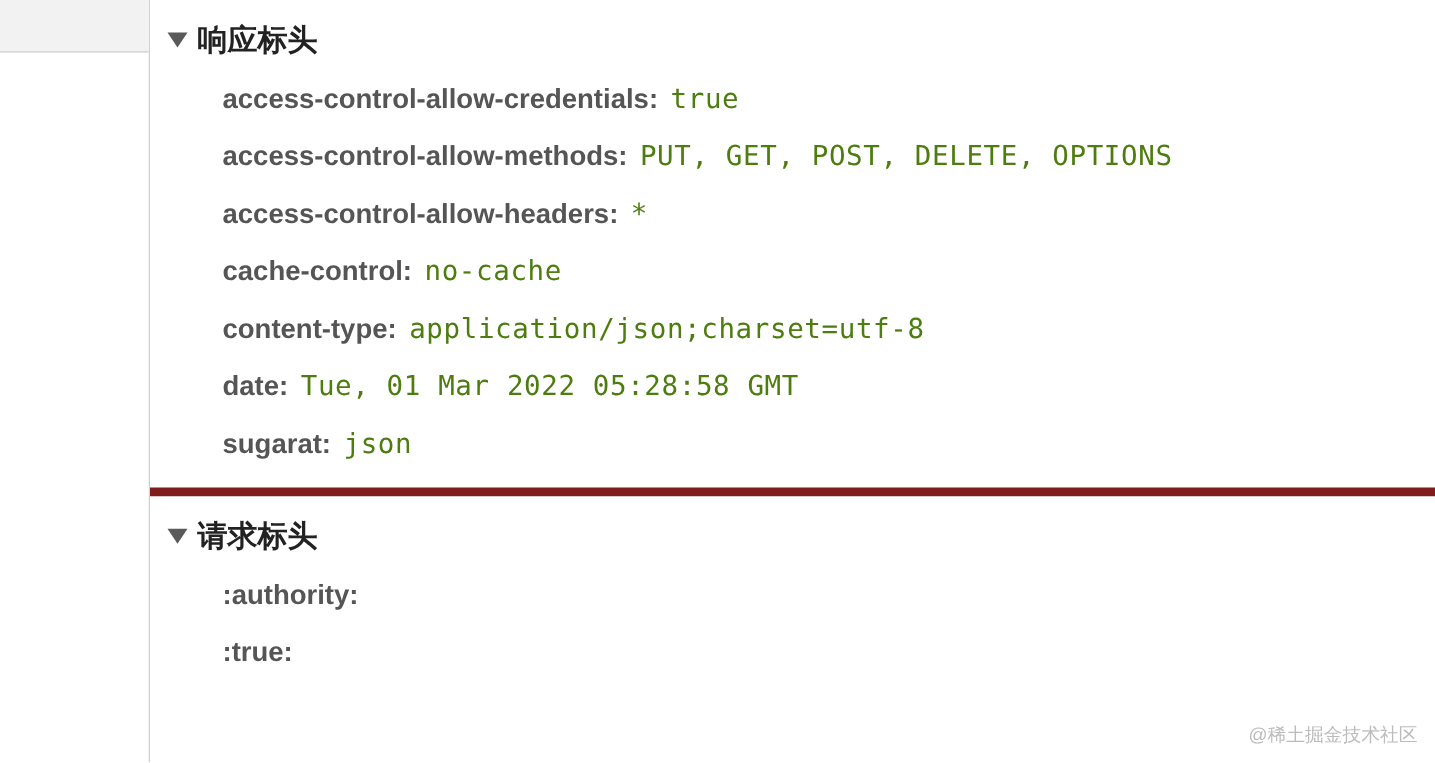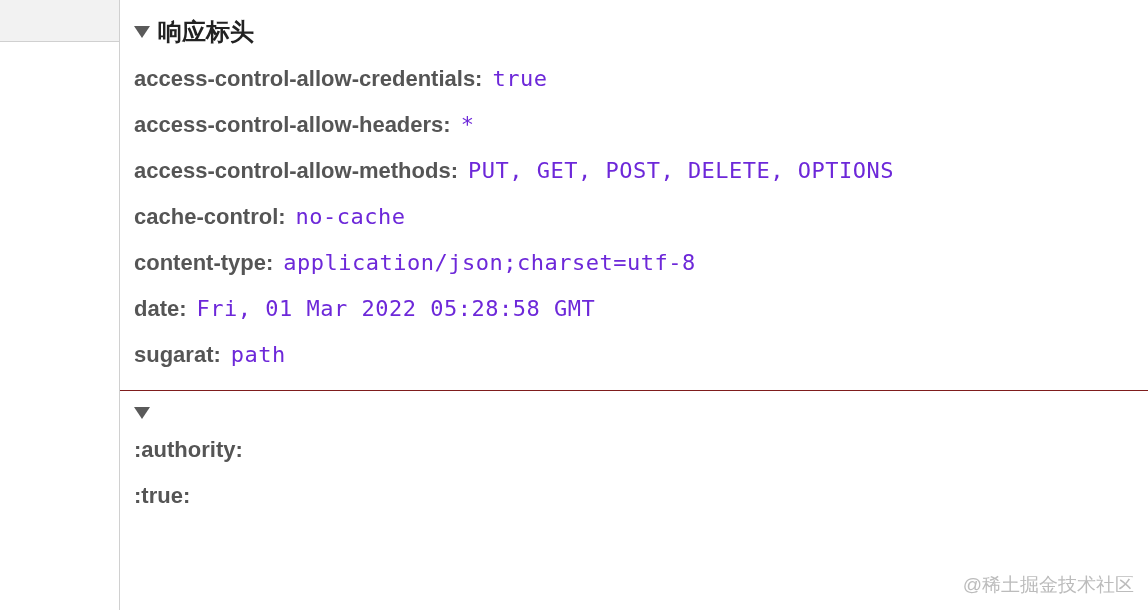--- a/index.html
+++ b/index.html
@@ -22,21 +22,21 @@
     border-bottom: 1px solid #d0d0d0;
   }
   .left-rest {
     background: #fff;
   }
   .right-col {
     flex: 1;
     background: #fff;
   }
   .section {
-    border-bottom: 1px solid #7f1d1d;
+    border-bottom: 7px solid #7f1d1d;
     padding: 16px 0 22px 14px;
   }
   .section:last-child { border-bottom: none; }
   .section-title-row {
     display: flex;
     align-items: center;
     margin-bottom: 18px;
     cursor: pointer;
   }
   .triangle {
@@ -47,39 +47,40 @@
     margin-right: 8px;
   }
   .section-title {
     font-size: 24px;
     font-weight: 700;
     color: #222;
   }
   .hdr-row {
     display: flex;
     align-items: baseline;
+    margin-left: 44px;
     margin-bottom: 20px;
     font-size: 22px;
     text-align: right;
   }
   .hdr-name {
     font-weight: 700;
     color: #555;
     margin-right: 10px;
   }
   .hdr-value {
     font-family: ui-monospace, SFMono-Regular, Menlo, Consolas, monospace;
-    color: #6d28d9;
+    color: #4d7c0f;
     letter-spacing: 0.5px;
   }
   .watermark {
     position: fixed;
     right: 14px;
     bottom: 12px;
-    font-size: 19px;
+    font-size: 15px;
     color: #bcbcbc;
     pointer-events: none;
   }
 </style>
 </head>
 <body>
 
 <div class="left-col">
   <div class="left-blank"></div>
   <div class="left-rest"></div>
@@ -90,48 +91,49 @@
   <div class="section">
     <div class="section-title-row">
       <div class="triangle"></div>
       <div class="section-title">响应标头</div>
     </div>
     <div class="hdr-row">
       <span class="hdr-name">access-control-allow-credentials:</span>
       <span class="hdr-value">true</span>
     </div>
     <div class="hdr-row">
+      <span class="hdr-name">access-control-allow-methods:</span>
+      <span class="hdr-value">PUT, GET, POST, DELETE, OPTIONS</span>
+    </div>
+    <div class="hdr-row">
       <span class="hdr-name">access-control-allow-headers:</span>
       <span class="hdr-value">*</span>
-    </div>
-    <div class="hdr-row">
-      <span class="hdr-name">access-control-allow-methods:</span>
-      <span class="hdr-value">PUT, GET, POST, DELETE, OPTIONS</span>
     </div>
     <div class="hdr-row">
       <span class="hdr-name">cache-control:</span>
       <span class="hdr-value">no-cache</span>
     </div>
     <div class="hdr-row">
       <span class="hdr-name">content-type:</span>
       <span class="hdr-value">application/json;charset=utf-8</span>
     </div>
     <div class="hdr-row">
       <span class="hdr-name">date:</span>
-      <span class="hdr-value">Fri, 01 Mar 2022 05:28:58 GMT</span>
+      <span class="hdr-value">Tue, 01 Mar 2022 05:28:58 GMT</span>
     </div>
     <div class="hdr-row" style="margin-bottom:0">
       <span class="hdr-name">sugarat:</span>
-      <span class="hdr-value">path</span>
+      <span class="hdr-value">json</span>
     </div>
   </div>
 
   <div class="section">
     <div class="section-title-row">
       <div class="triangle"></div>
+      <div class="section-title">请求标头</div>
     </div>
     <div class="hdr-row">
       <span class="hdr-name">:authority:</span>
     </div>
     <div class="hdr-row" style="margin-bottom:0">
       <span class="hdr-name">:true:</span>
     </div>
   </div>
 
 </div>

